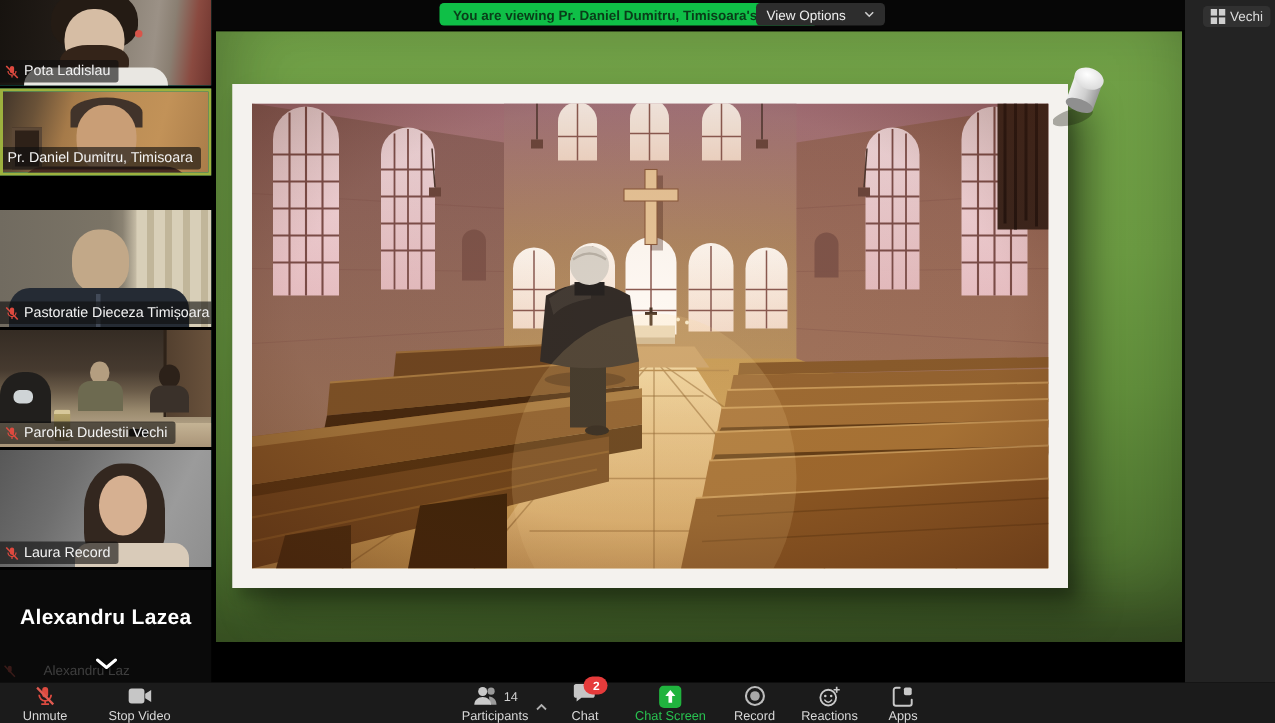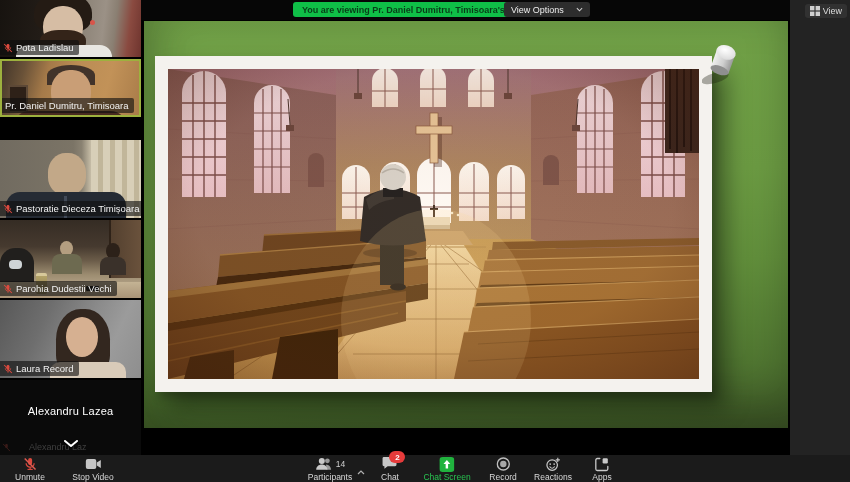--- a/index.html
+++ b/index.html
@@ -59,21 +59,21 @@
   .p4-phone{left:86px;bottom:7px;width:13px;height:5px;border-radius:1px;background:#17140f;}
 
   
   .p5-bg{inset:0;background:linear-gradient(115deg,#585858 0%,#6e6e6e 30%,#8c8c8c 58%,#9b9b9b 75%,#8e8e8e 100%);}
   .p5-hair{left:56px;top:9px;width:54px;height:66px;border-radius:46% 46% 30% 30%;background:#33271f;}
   .p5-face{left:66px;top:17px;width:32px;height:40px;border-radius:50%;background:#d6b091;}
   .p5-body{left:50px;top:62px;width:76px;height:16px;border-radius:10px 10px 0 0;background:#d9cbb9;}
 
   
   .t6-name{position:absolute;left:0;top:0;width:100%;height:62px;display:flex;align-items:center;justify-content:center;
-           color:#fff;font-size:11px;font-weight:400;letter-spacing:.2px;}
+           color:#fff;font-size:14px;font-weight:700;letter-spacing:.2px;}
   .t6-dim{position:absolute;left:2px;bottom:3px;display:flex;align-items:center;gap:18px;
           color:#4c4c4c;font-size:9px;opacity:.8;}
   .scroll-chevron{position:absolute;left:50%;bottom:3px;transform:translateX(-50%);z-index:9;cursor:pointer;
                   filter:drop-shadow(0 1px 1px rgba(0,0,0,.8));}
 
   
   .top-bar{position:absolute;left:141px;top:0;width:649px;height:20px;background:#060606;}
   .banner{position:absolute;left:152px;top:2px;height:15px;display:flex;align-items:center;
           padding:0 9px;background:#0fbf47;border-radius:3px;color:#093d19;font-size:9px;font-weight:700;}
   .view-options{position:absolute;left:363px;top:2px;height:15px;display:flex;align-items:center;gap:12px;
@@ -226,21 +226,21 @@
 </div>
 
 <div class="right-rail">
   <div class="view-btn">
     <svg width="10" height="10" viewBox="0 0 10 10">
         <rect x="0" y="0" width="4.4" height="4.4" fill="#cfcfcf"></rect>
         <rect x="5.6" y="0" width="4.4" height="4.4" fill="#cfcfcf"></rect>
         <rect x="0" y="5.6" width="4.4" height="4.4" fill="#cfcfcf"></rect>
         <rect x="5.6" y="5.6" width="4.4" height="4.4" fill="#cfcfcf"></rect>
       </svg>
-    <span>View</span>
+    <span>Vechi</span>
   </div>
 </div>
 
 <div class="stage">
   <div class="slide">
 
     <div class="frame" title="Sepia photograph of a man sitting alone on wooden pews of a large brick church, facing an altar with a cross on the wall">
       <svg width="531" height="310" viewBox="0 0 531 310" preserveAspectRatio="none">
         <defs>
           <linearGradient id="wallG" x1="0" y1="0" x2="0" y2="1">

